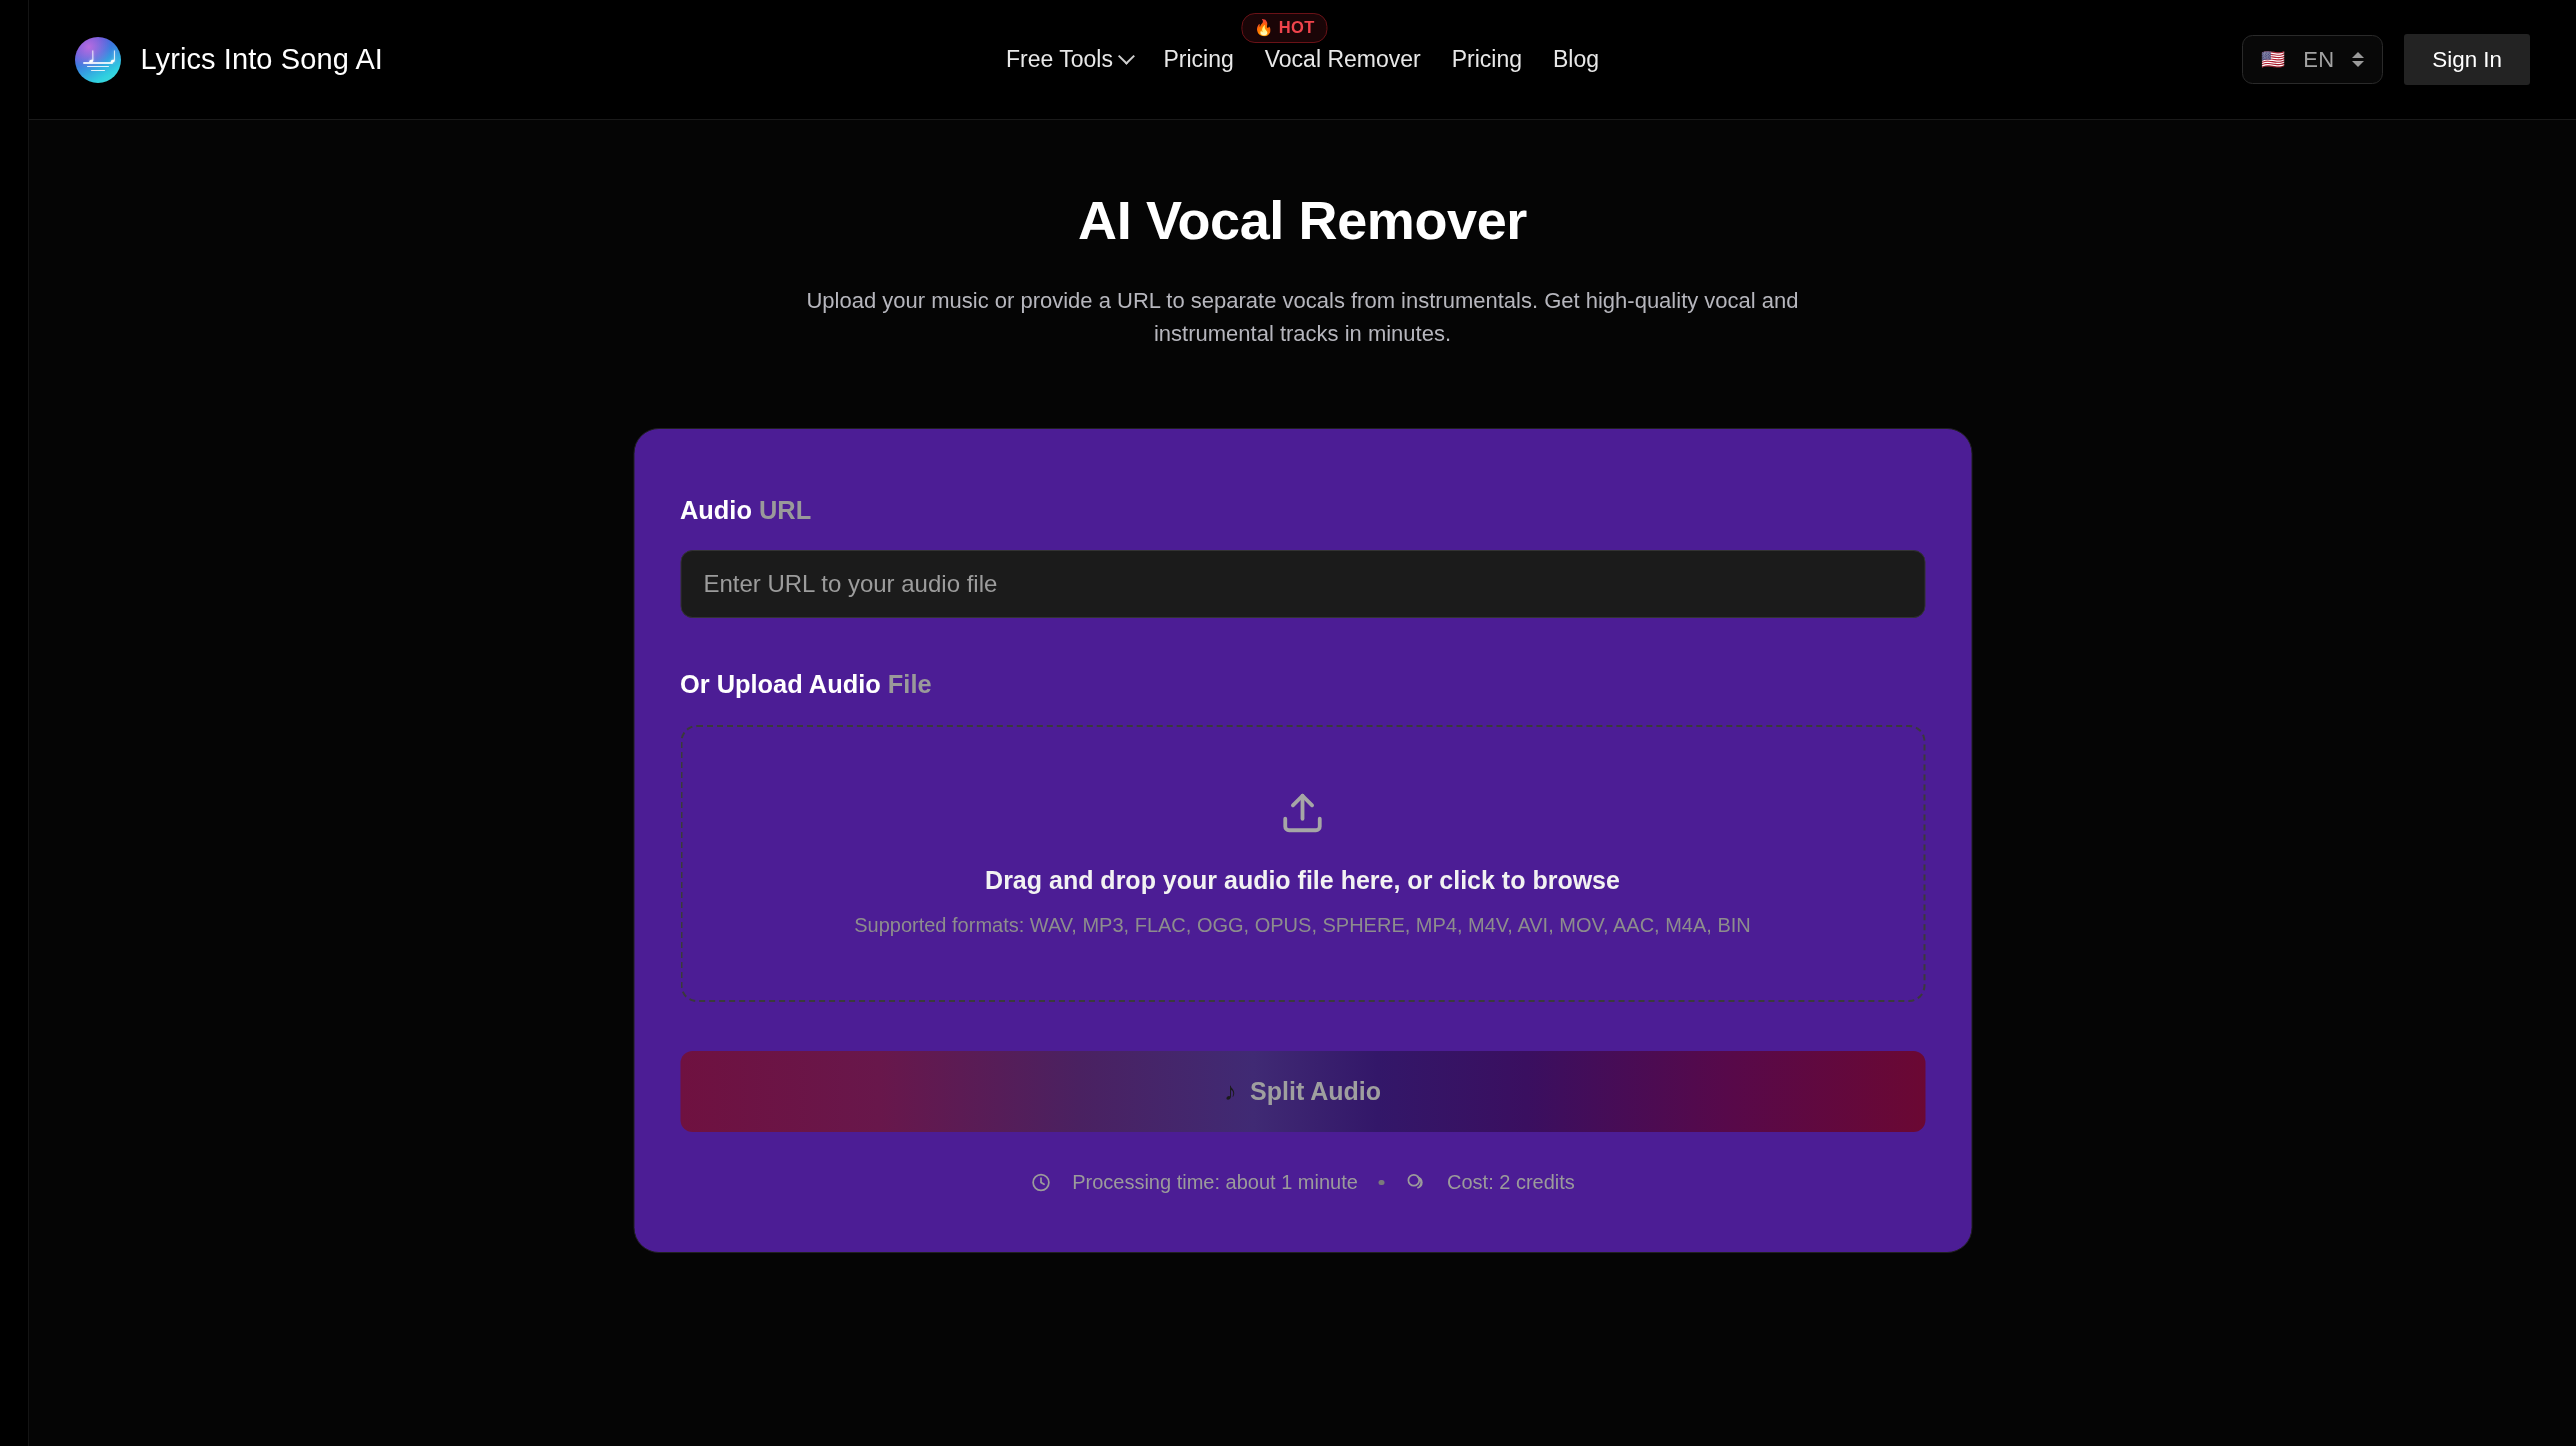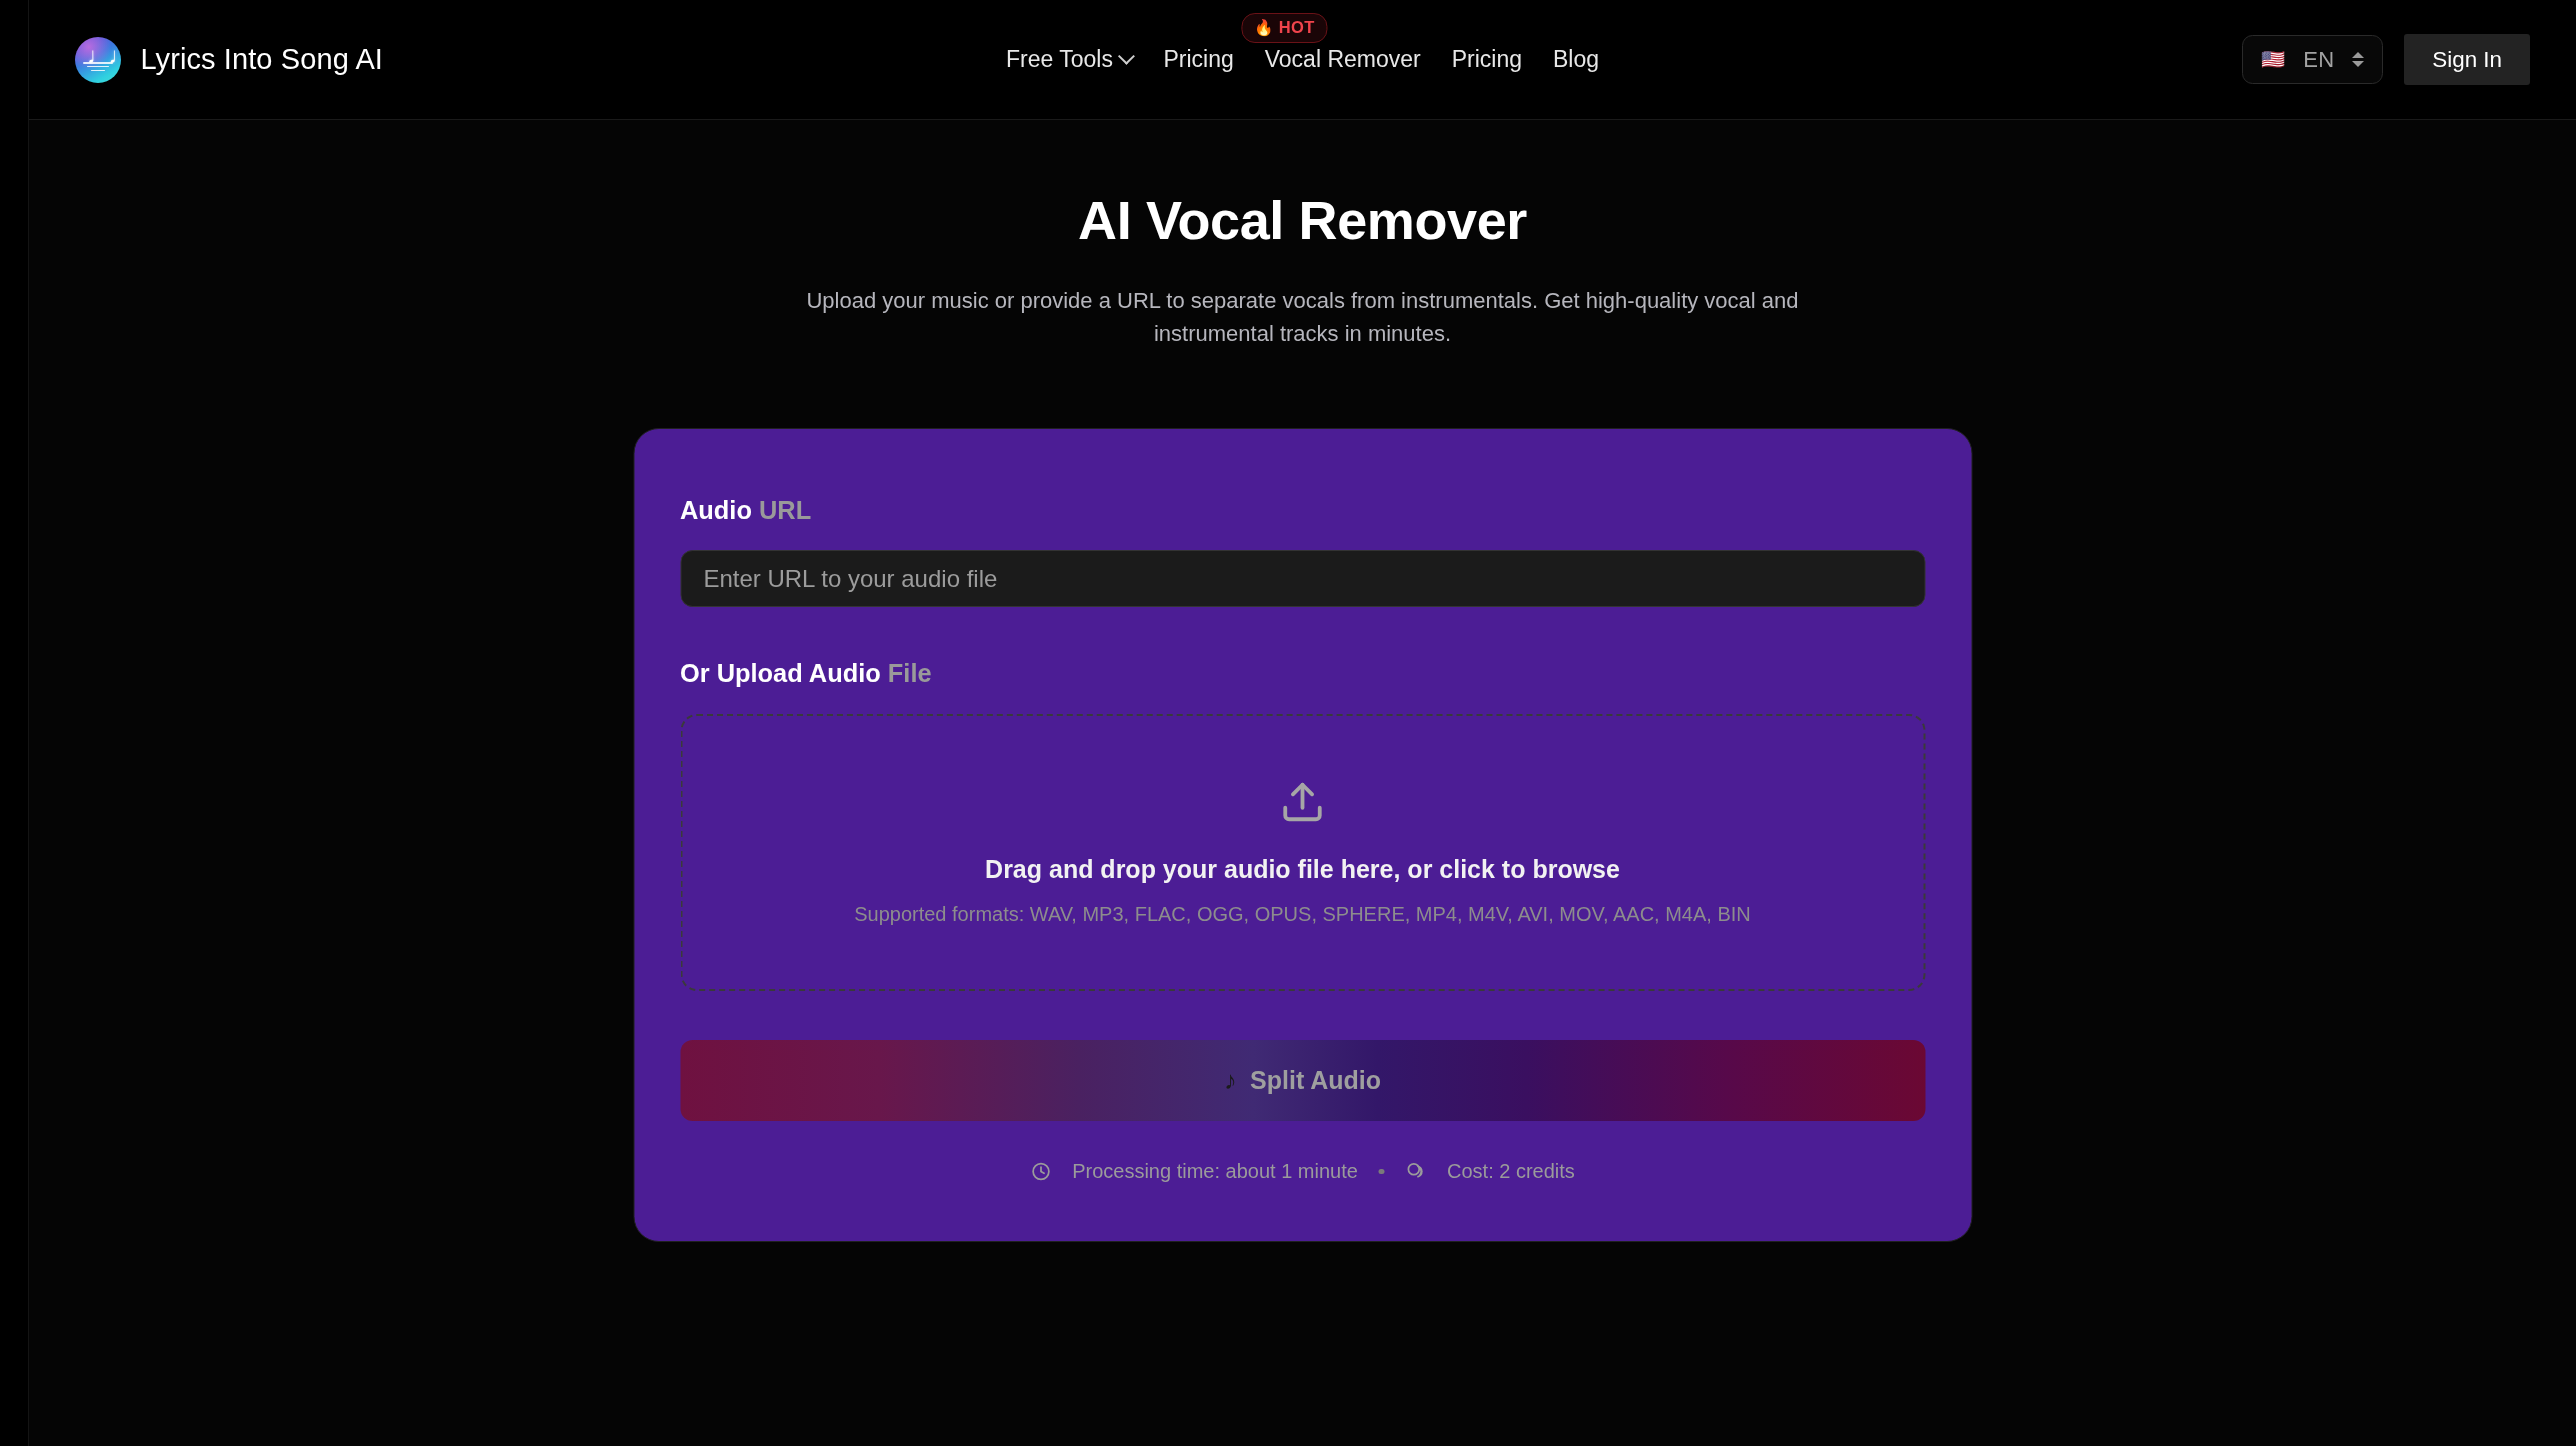--- a/index.html
+++ b/index.html
@@ -236,21 +236,21 @@
     font-size: 25.4px;
     font-weight: 700;
     color: #ffffff;
     margin-bottom: 25.4px;
   }
   .field-label .dim { color: #9a9a9a; font-weight: 700; }
 
   .url-input {
     display: block;
     width: 100%;
-    height: 57px;
+    height: 68px;
     background: #1b1b1b;
     border: 1.5px solid #333333;
     border-radius: 12px;
     padding: 0 22.4px;
     font-size: 24px;
     color: #ffffff;
     font-family: inherit;
     outline: none;
   }
   .url-input::placeholder { color: #9c9c9c; }

